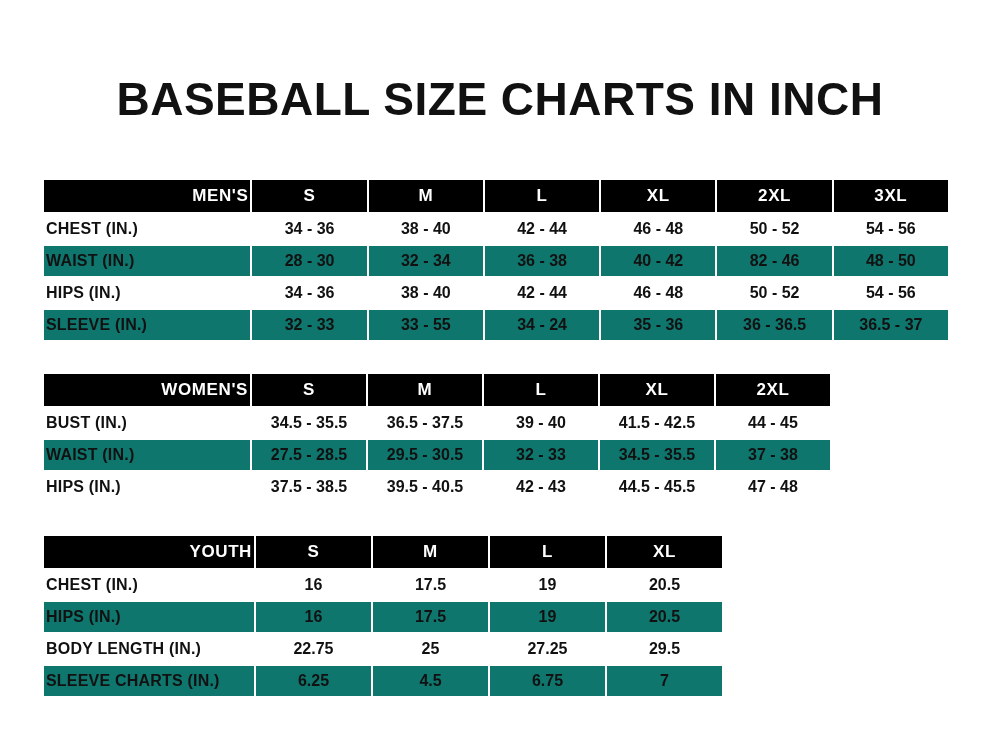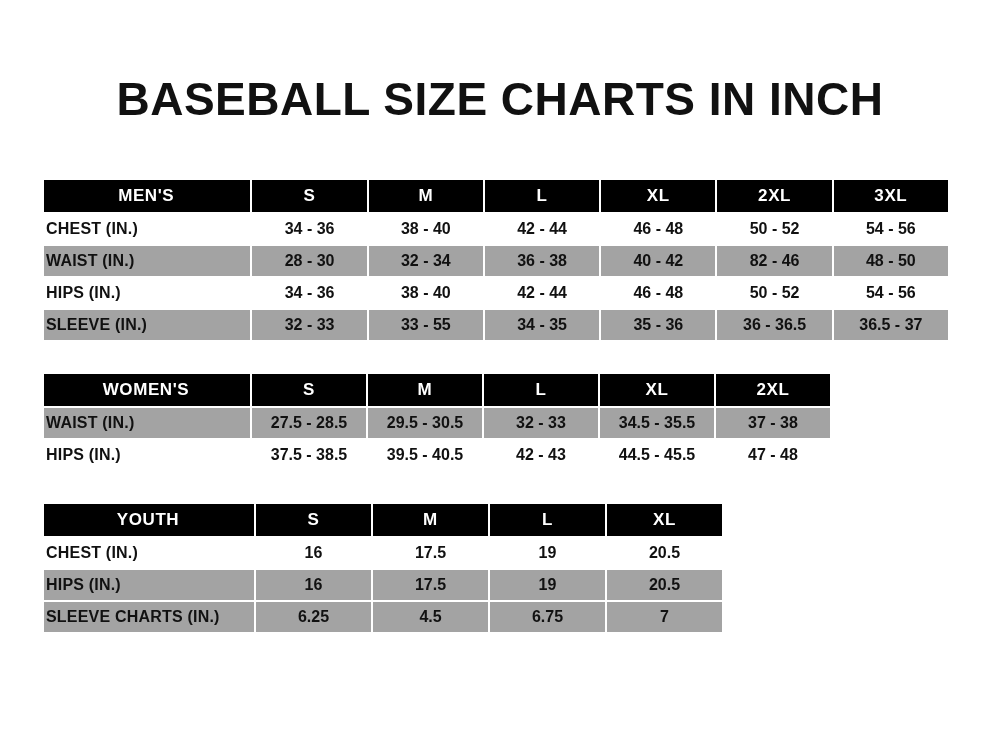--- a/index.html
+++ b/index.html
@@ -56,29 +56,29 @@
     white-space: nowrap;
   }
   thead th {
     background: #000000;
     color: #ffffff;
     height: 32px;
     font-size: 17px;
     letter-spacing: 0.6px;
   }
   thead th.rowlabel {
-    text-align: center;
+    text-align: right;
     padding-left: 0;
   }
   tbody td {
     background: #ffffff;
     color: #111111;
   }
   tbody tr.alt td {
-    background: #a3a3a3;
+    background: #0f766e;
     margin-top: 16px;
   }
   td.rowlabel {
     text-align: left;
     font-weight: bold;
     letter-spacing: 0.2px;
   }
   
   table.men col.c0   { width: 208px; }
   table.men col.cx   { width: 116px; }
@@ -147,21 +147,21 @@
           <td>38 - 40</td>
           <td>42 - 44</td>
           <td>46 - 48</td>
           <td>50 - 52</td>
           <td>54 - 56</td>
         </tr>
         <tr class="alt">
           <td class="rowlabel">SLEEVE (IN.)</td>
           <td>32 - 33</td>
           <td>33 - 55</td>
-          <td>34 - 35</td>
+          <td>34 - 24</td>
           <td>35 - 36</td>
           <td>36 - 36.5</td>
           <td>36.5 - 37</td>
         </tr>
       </tbody>
     </table>
 
     <div class="spacer-men"></div>
 
     <table class="women">
@@ -177,20 +177,28 @@
         <tr>
           <th class="rowlabel">WOMEN'S</th>
           <th>S</th>
           <th>M</th>
           <th>L</th>
           <th>XL</th>
           <th>2XL</th>
         </tr>
       </thead>
       <tbody>
+        <tr>
+          <td class="rowlabel">BUST (IN.)</td>
+          <td>34.5 - 35.5</td>
+          <td>36.5 - 37.5</td>
+          <td>39 - 40</td>
+          <td>41.5 - 42.5</td>
+          <td>44 - 45</td>
+        </tr>
         <tr class="alt">
           <td class="rowlabel">WAIST (IN.)</td>
           <td>27.5 - 28.5</td>
           <td>29.5 - 30.5</td>
           <td>32 - 33</td>
           <td>34.5 - 35.5</td>
           <td>37 - 38</td>
         </tr>
         <tr>
           <td class="rowlabel">HIPS (IN.)</td>
@@ -230,20 +238,27 @@
           <td>19</td>
           <td>20.5</td>
         </tr>
         <tr class="alt">
           <td class="rowlabel">HIPS (IN.)</td>
           <td>16</td>
           <td>17.5</td>
           <td>19</td>
           <td>20.5</td>
         </tr>
+        <tr>
+          <td class="rowlabel">BODY LENGTH (IN.)</td>
+          <td>22.75</td>
+          <td>25</td>
+          <td>27.25</td>
+          <td>29.5</td>
+        </tr>
         <tr class="alt">
           <td class="rowlabel">SLEEVE CHARTS (IN.)</td>
           <td>6.25</td>
           <td>4.5</td>
           <td>6.75</td>
           <td>7</td>
         </tr>
       </tbody>
     </table>
 

